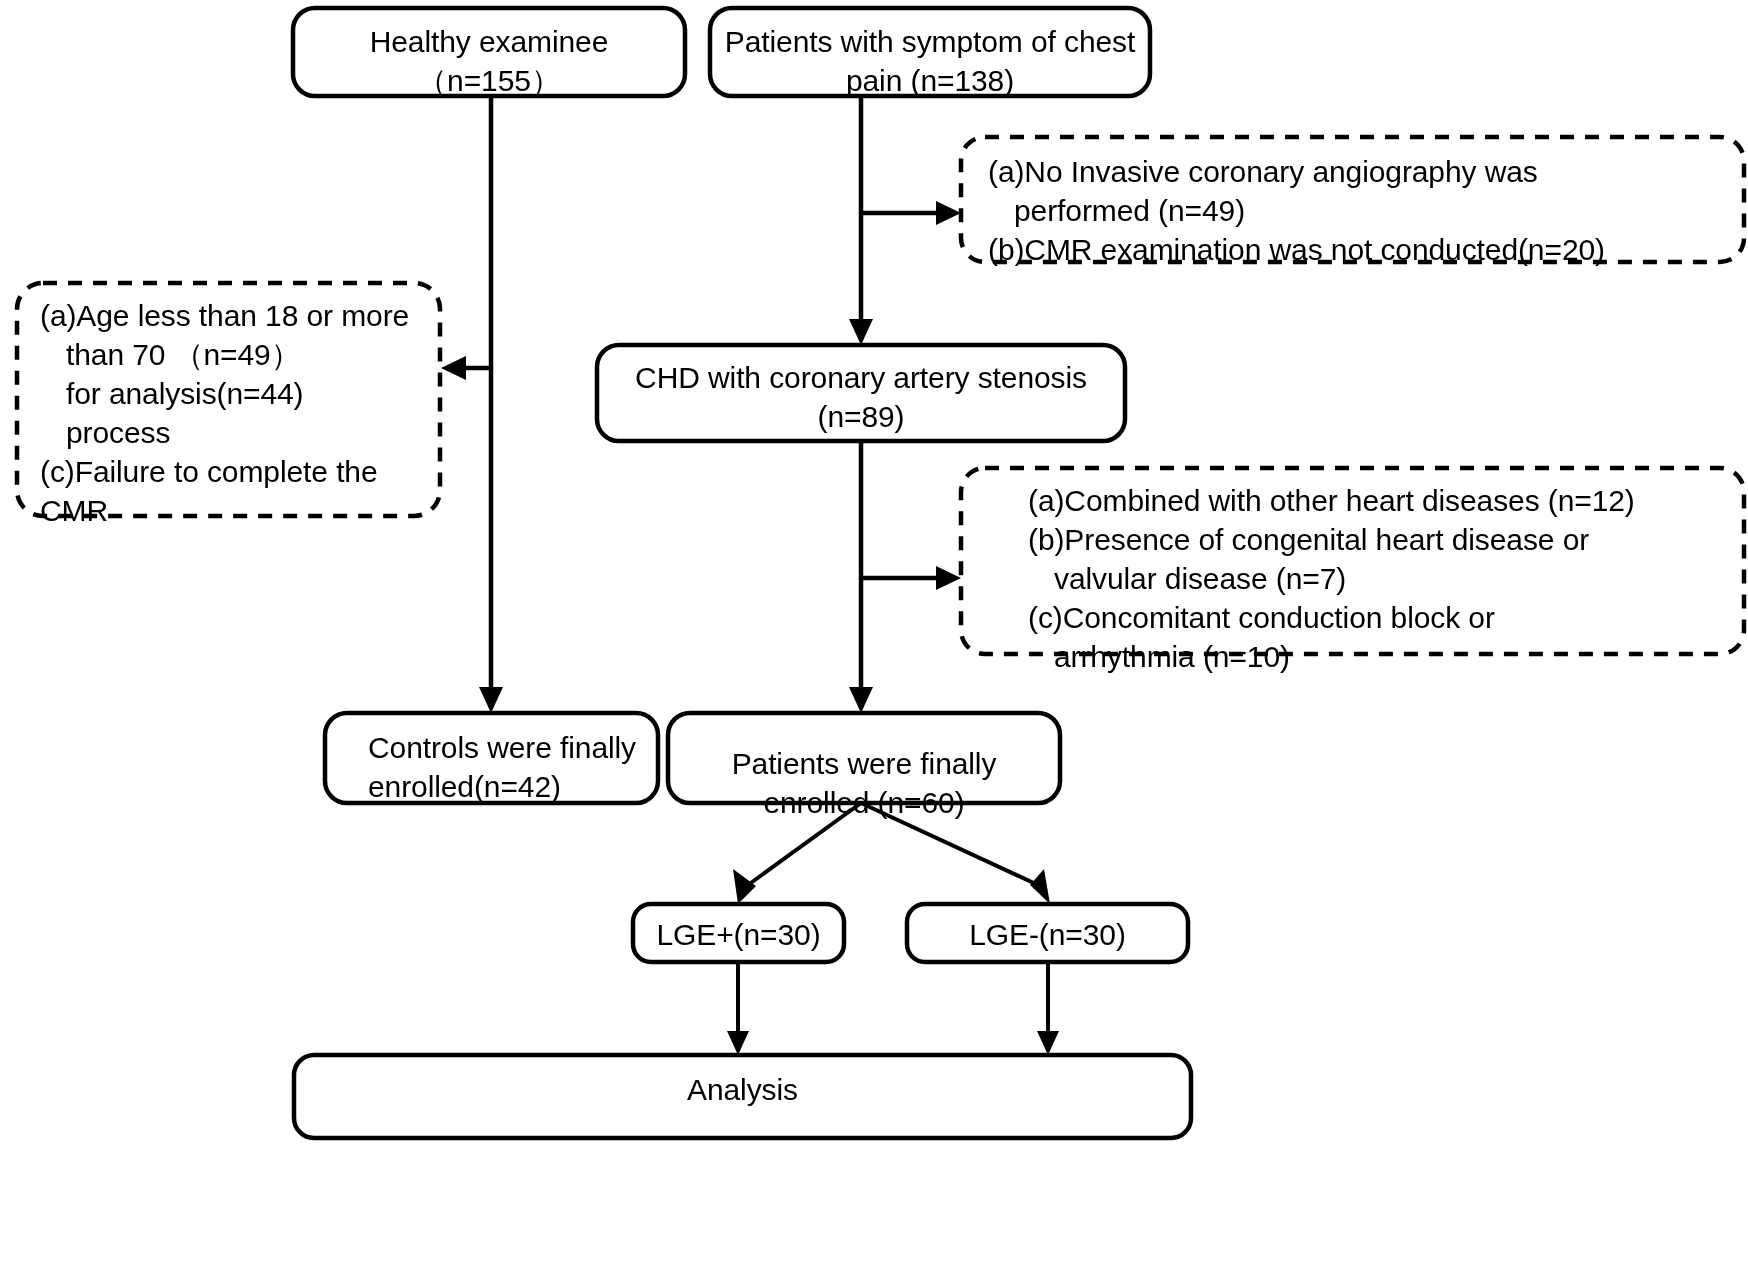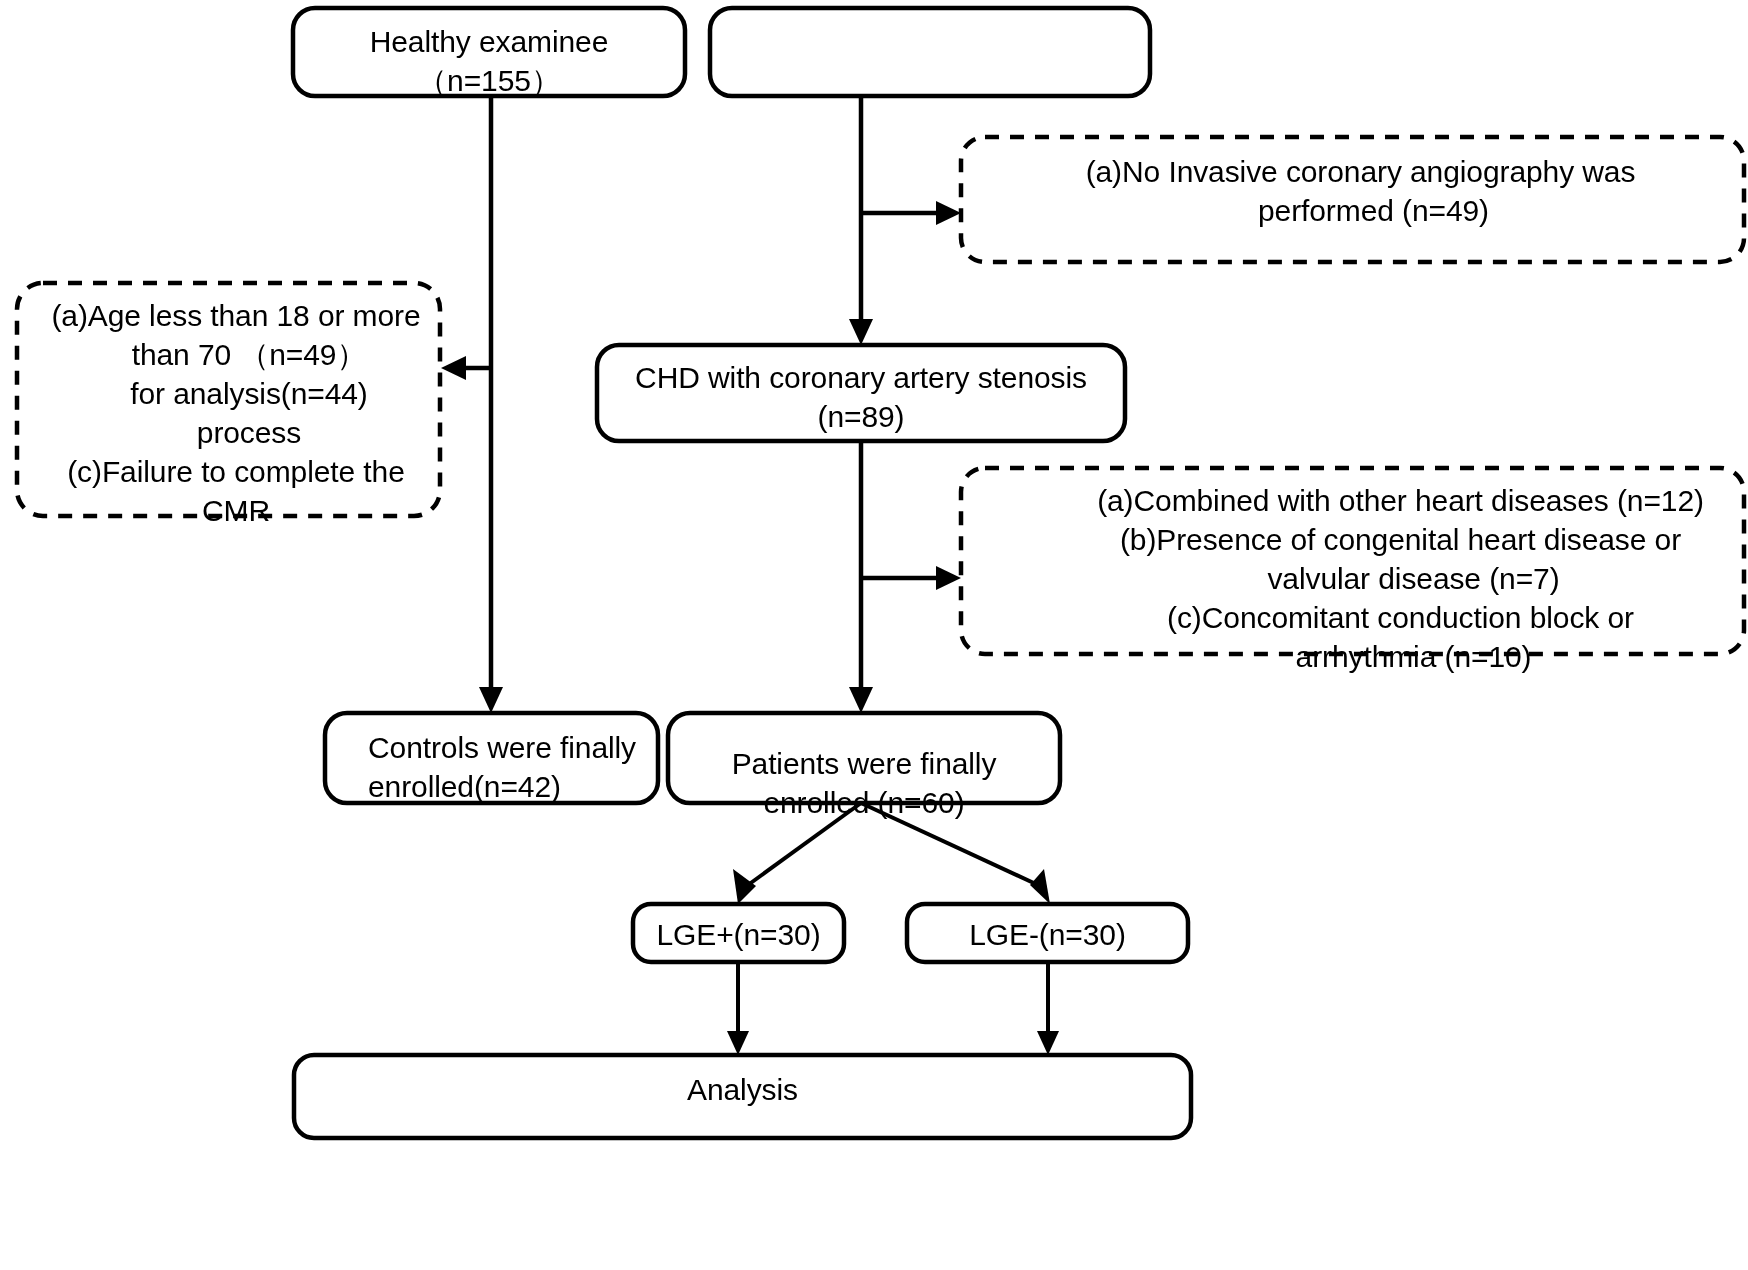--- a/index.html
+++ b/index.html
@@ -60,21 +60,20 @@
     white-space: pre-line;
     letter-spacing: -0.1px;
   }
   .t-center { text-align: center; }
   .t-left   { text-align: left; }
   .hang {
     text-indent: 0;
   }
   .hang .ln {
     display: block;
-    text-align: center;
   }
   .hang .ln.ind {
     padding-left: 26px;
   }
 </style>
 </head>
 <body>
 
 <div id="flow-root">
 
@@ -150,22 +149,24 @@
     <g>
       <line class="conn-thin" x1="1048" y1="962" x2="1048" y2="1042"></line>
       <polygon class="arrowhead" points="1048,1055 1037,1031 1059,1031"></polygon>
     </g>
 
   </svg>
 
   <div class="node-text t-center" style="left:300px; top:22px; width:378px;">Healthy  examinee
 （n=155）</div>
 
+  <div class="node-text t-center" style="left:716px; top:22px; width:428px;">Patients with symptom of chest
+pain (n=138)</div>
 
-  <div class="node-text t-left hang" style="left:988px; top:152px; width:745px;"><span class="ln">(a)No Invasive coronary angiography was</span><span class="ln ind">performed (n=49)</span></div>
+  <div class="node-text t-left hang" style="left:988px; top:152px; width:745px;"><span class="ln">(a)No Invasive coronary angiography was</span><span class="ln ind">performed (n=49)</span><span class="ln">(b)CMR examination was not conducted(n=20)</span></div>
 
   <div class="node-text t-left hang" style="left:40px; top:296px; width:392px;"><span class="ln">(a)Age less than 18 or more</span><span class="ln ind">than 70 （n=49）</span><span class="ln ind">for analysis(n=44)</span><span class="ln ind">process</span><span class="ln">(c)Failure to complete the CMR</span></div>
 
   <div class="node-text t-center" style="left:603px; top:358px; width:516px;">CHD with coronary artery stenosis
 (n=89)</div>
 
   <div class="node-text t-left hang" style="left:1028px; top:481px; width:745px;"><span class="ln">(a)Combined with other heart diseases (n=12)</span><span class="ln">(b)Presence of congenital heart disease or</span><span class="ln ind">valvular disease (n=7)</span><span class="ln">(c)Concomitant conduction block or</span><span class="ln ind">arrhythmia (n=10)</span></div>
 
   <div class="node-text t-left" style="left:368px; top:728px; width:300px;">Controls were finally
 enrolled(n=42)</div>

